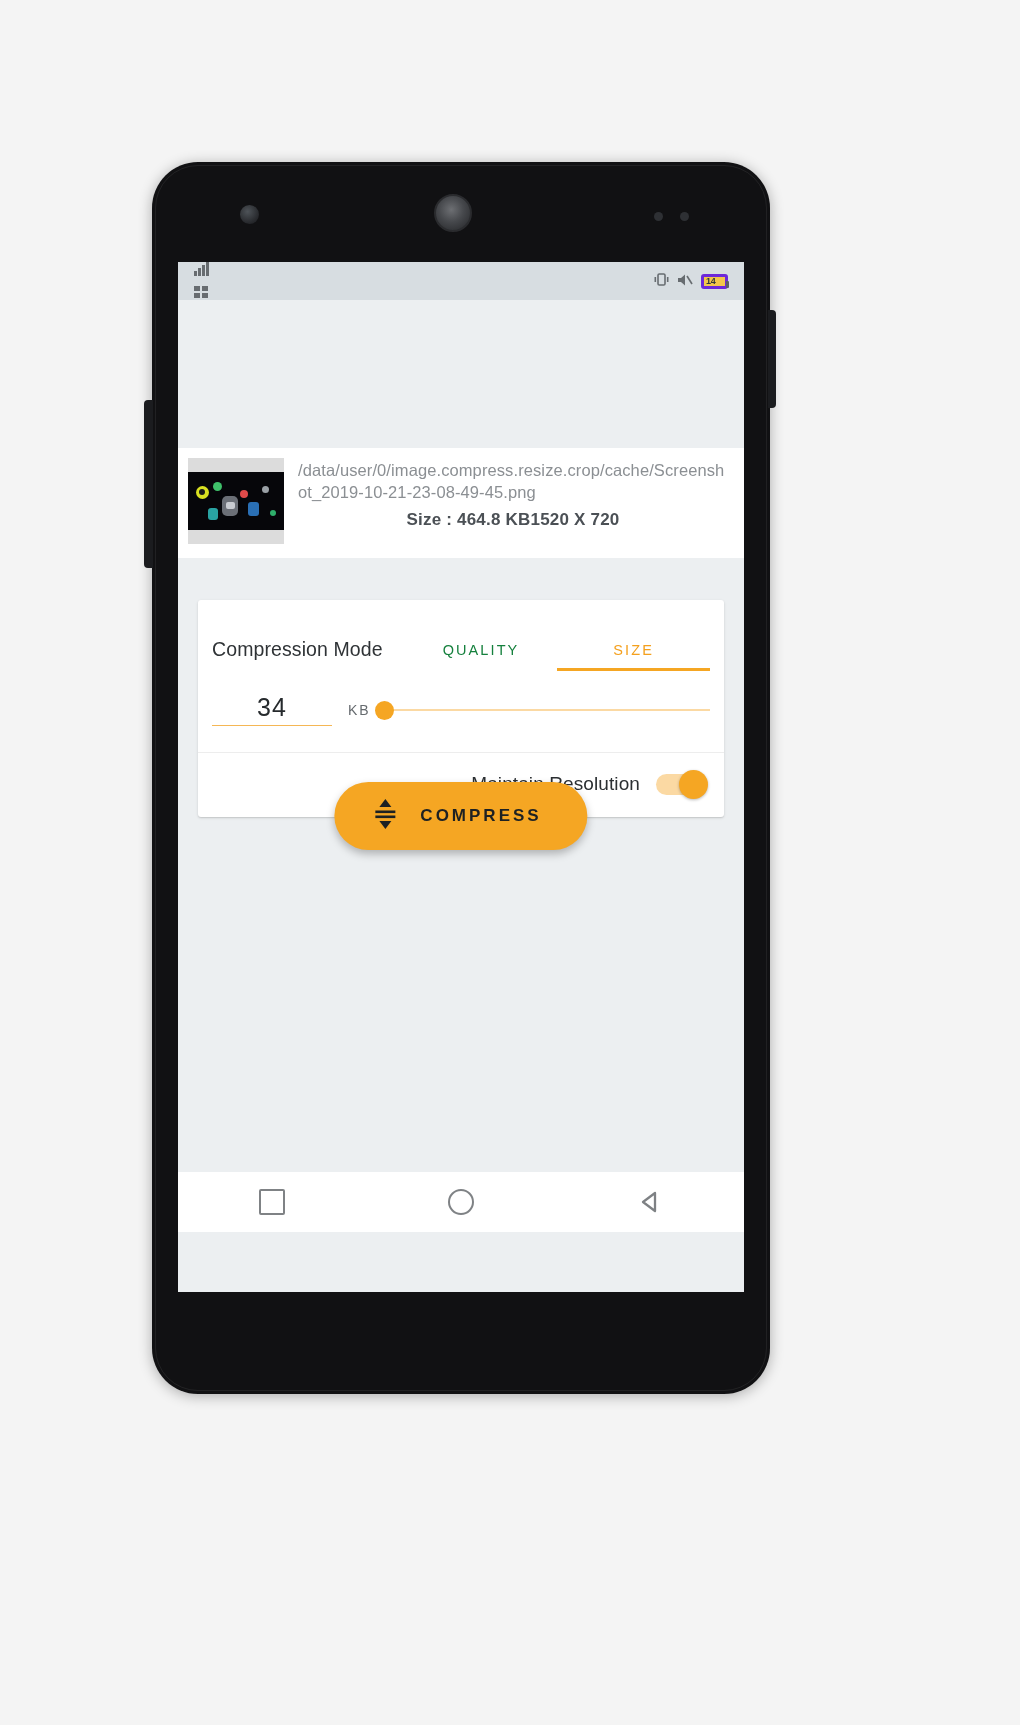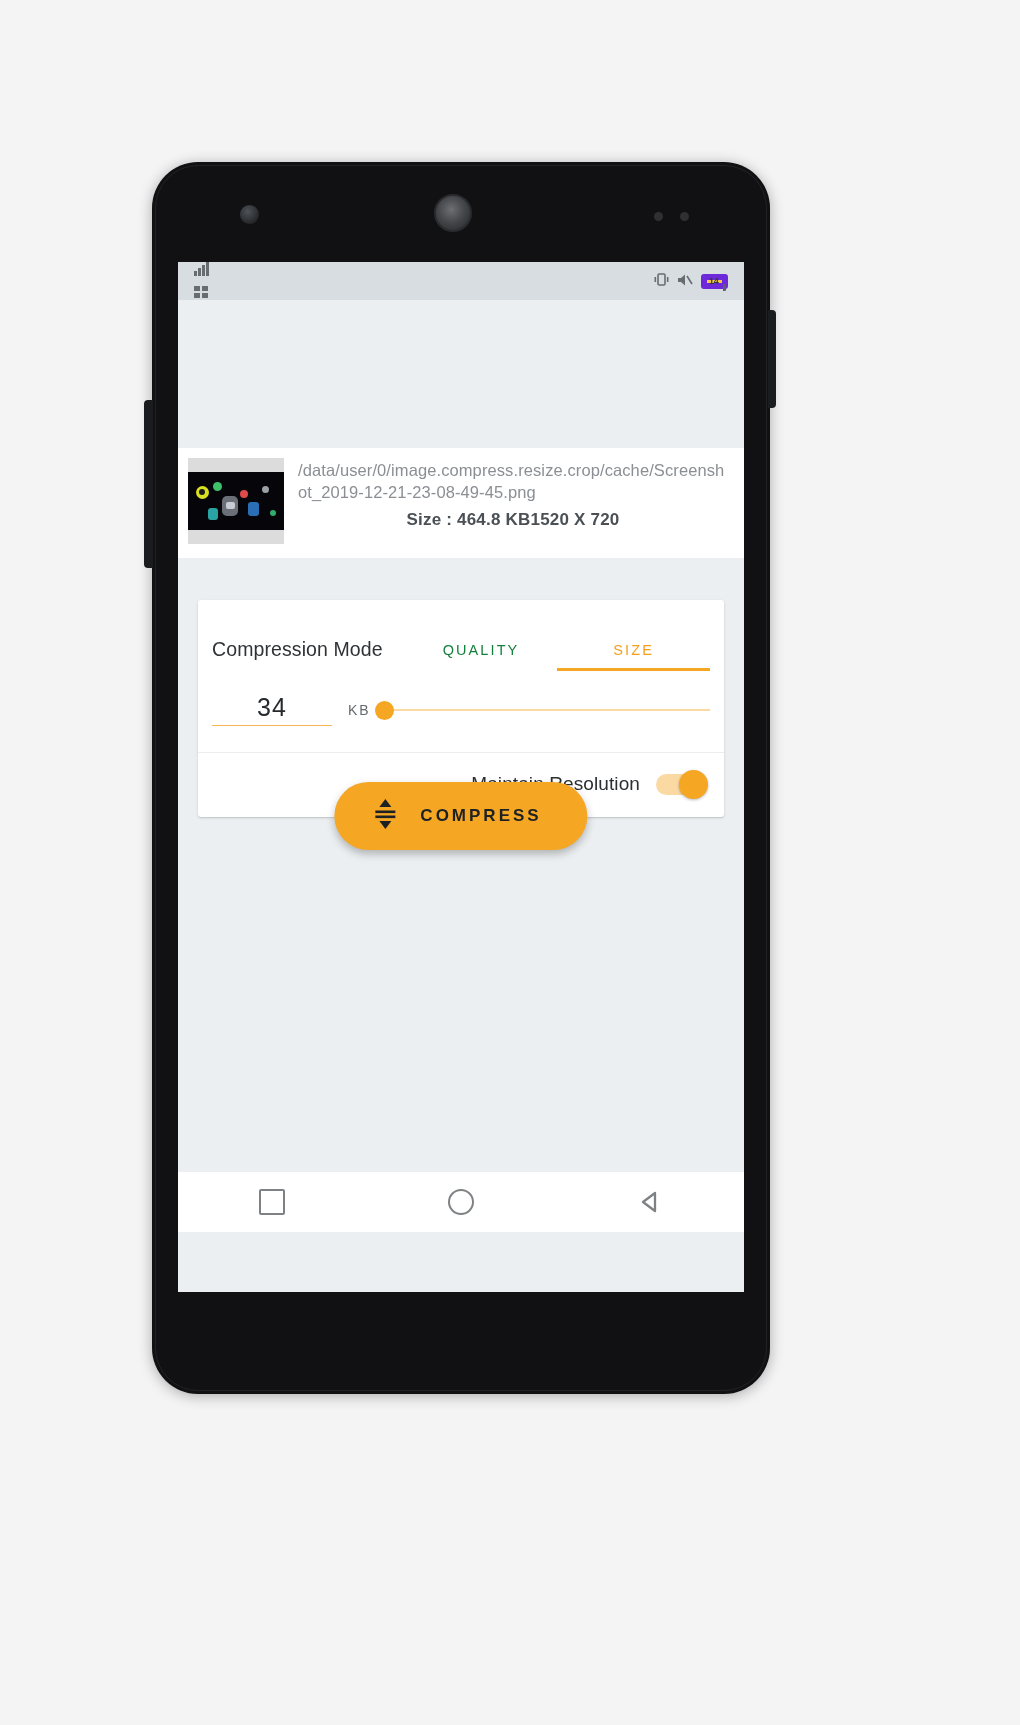--- a/index.html
+++ b/index.html
@@ -76,21 +76,21 @@
     padding: 0 16px;
     font-size: 15px; color: #3d4246;
     letter-spacing: 0.2px;
   }
   #status-left { display: flex; gap: 5px; flex-direction: column; }
   #status-time { font-size: 15.5px; color: #2e3336; font-weight: 400; }
   .sb-ico { display: inline-block; opacity: 0.72; }
   #status-right { margin-left: auto; display: flex; align-items: center; gap: 8px; }
   #battery-box {
     display: inline-flex; align-items: center;
-    border: 6px solid #6d28d9; border-radius: 3px;
+    border: 3px solid #6d28d9; border-radius: 3px;
     height: 15px; min-width: 27px; padding: 0 2px 0 2px;
     position: relative; background: #f3c64a;
   }
   #battery-box::after{
     content:""; position:absolute; right:-4px; top:4px;
     width:3px; height:7px; background:#5a6065; border-radius:0 1px 1px 0;
   }
   #battery-text { font-size: 9px; color: #33383c; font-weight: bold; line-height: 1; letter-spacing:-0.3px;}
 
   
@@ -319,21 +319,21 @@
             <span class="tp" style="left:34px; top:24px; width:16px;height:20px; background:#6b6f77; border-radius:5px;"></span>
             <span class="tp" style="left:38px; top:30px; width:9px; height:7px;  background:#c9ccd2; border-radius:2px;"></span>
             <span class="tp" style="left:52px; top:18px; width:8px; height:8px;  background:#e04a4a;"></span>
             <span class="tp" style="left:60px; top:30px; width:11px;height:14px; background:#2a6fb5; border-radius:3px;"></span>
             <span class="tp" style="left:20px; top:36px; width:10px;height:12px; background:#29a3a3; border-radius:3px;"></span>
             <span class="tp" style="left:74px; top:14px; width:7px; height:7px;  background:#9aa0a6;"></span>
             <span class="tp" style="left:82px; top:38px; width:6px; height:6px;  background:#2fae6b;"></span>
           </div>
         </div>
         <div id="info-col">
-          <div id="file-path">/data/user/0/image.compress.resize.crop/cache/Screenshot_2019-12-21-23-08-49-45.png</div>
+          <div id="file-path">/data/user/0/image.compress.resize.crop/cache/Screenshot_2019-10-21-23-08-49-45.png</div>
           <div id="meta-row">
             <span class="meta-strong">Size : 464.8 KB</span>
             <span class="meta-strong">1520 X 720</span>
           </div>
         </div>
       </div>
 
       <div id="compress-card">
 
         <div id="mode-row">

